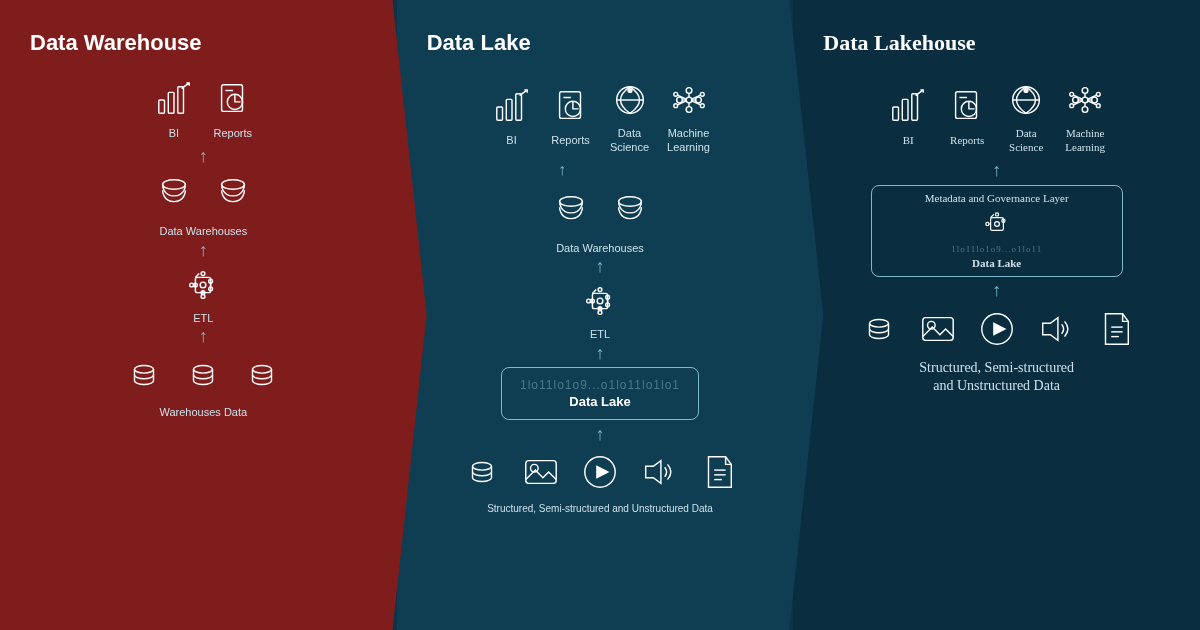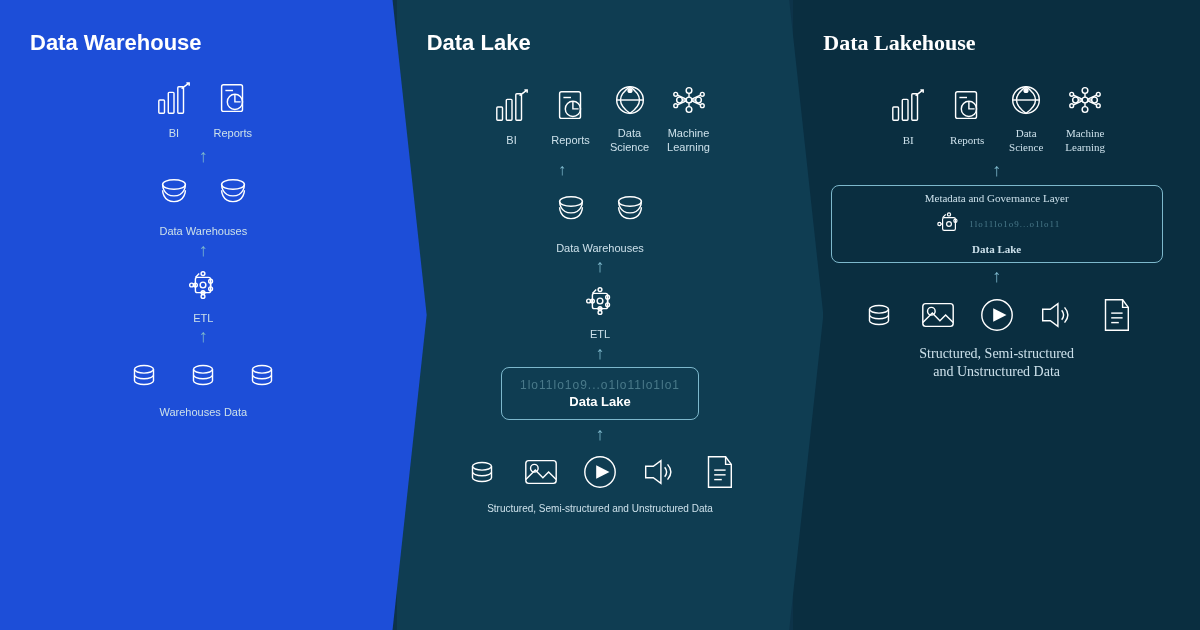--- a/index.html
+++ b/index.html
@@ -17,21 +17,21 @@
       position: relative;
       flex: 1;
       display: flex;
       flex-direction: column;
       align-items: center;
       padding: 30px 20px 20px 20px;
       color: white;
     }
 
     .panel-warehouse {
-      background: #1d4ed8;
+      background: #7f1d1d;
       clip-path: polygon(0 0, 92% 0, 100% 50%, 92% 100%, 0 100%);
       z-index: 3;
       padding-right: 40px;
     }
 
     .panel-lake {
       background: #0f3d52;
       clip-path: polygon(0 0, 92% 0, 100% 50%, 92% 100%, 0 100%);
       z-index: 2;
       margin-left: -30px;
@@ -122,21 +122,21 @@
     }
 
     .metadata-box {
       border: 1.5px solid #7db8cc;
       border-radius: 8px;
       padding: 6px 12px;
       display: flex;
       flex-direction: column;
       align-items: center;
       margin: 2px 0;
-      width: 332px;
+      width: 252px;
       position: relative;
     }
 
     .metadata-title {
       font-size: 11px;
       color: #cce0ea;
       text-align: center;
     }
 
     .binary-text {
@@ -495,21 +495,21 @@
         <div class="label">Machine<br>Learning</div>
       </div>
     </div>
 
     <div class="arrow-up">↑</div>
 
     <div class="metadata-box">
       <div class="metadata-title">Metadata and
 Governance Layer</div>
 
-      <div style="display:flex; flex-direction:row; align-items:center; gap:4px; margin-top:4px;">
+      <div style="display:flex; flex-direction:column; align-items:center; gap:4px; margin-top:4px;">
         <div class="icon-box" style="width:32px; height:32px;">
           <svg viewBox="0 0 40 40" width="32" height="32">
               <rect x="12" y="12" width="16" height="16" rx="2"></rect>
               <circle cx="20" cy="8" r="2"></circle>
               <circle cx="28" cy="16" r="2"></circle>
               <circle cx="20" cy="20" r="3"></circle>
               <line x1="16" y1="8" x2="12" y2="12"></line>
               <circle cx="8" cy="20" r="2"></circle>
               <line x1="10" y1="20" x2="12" y2="20"></line>
             </svg>

